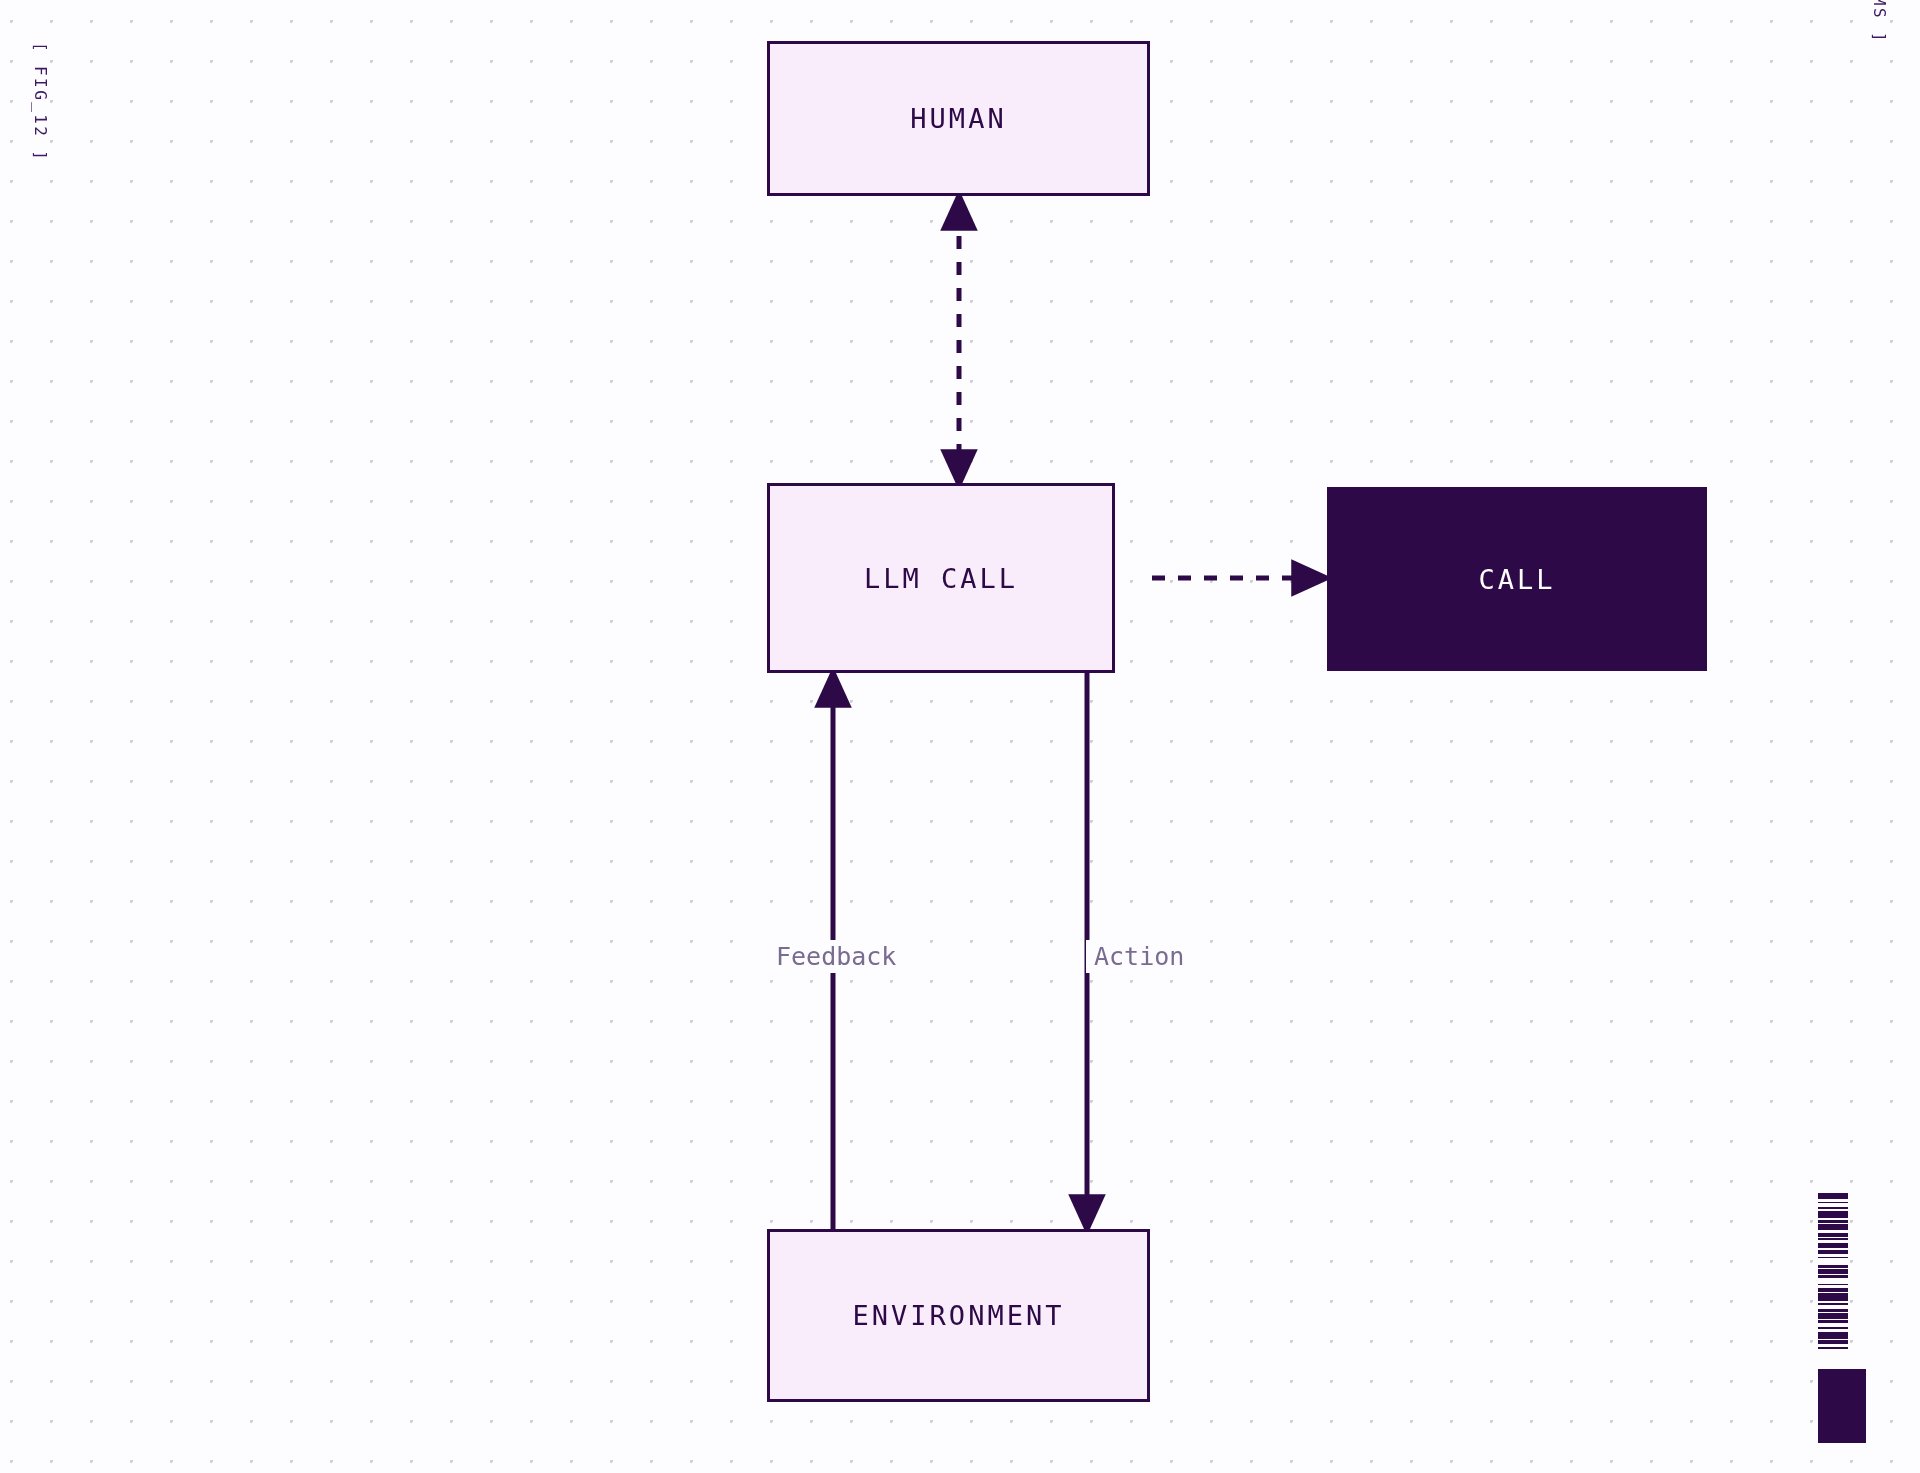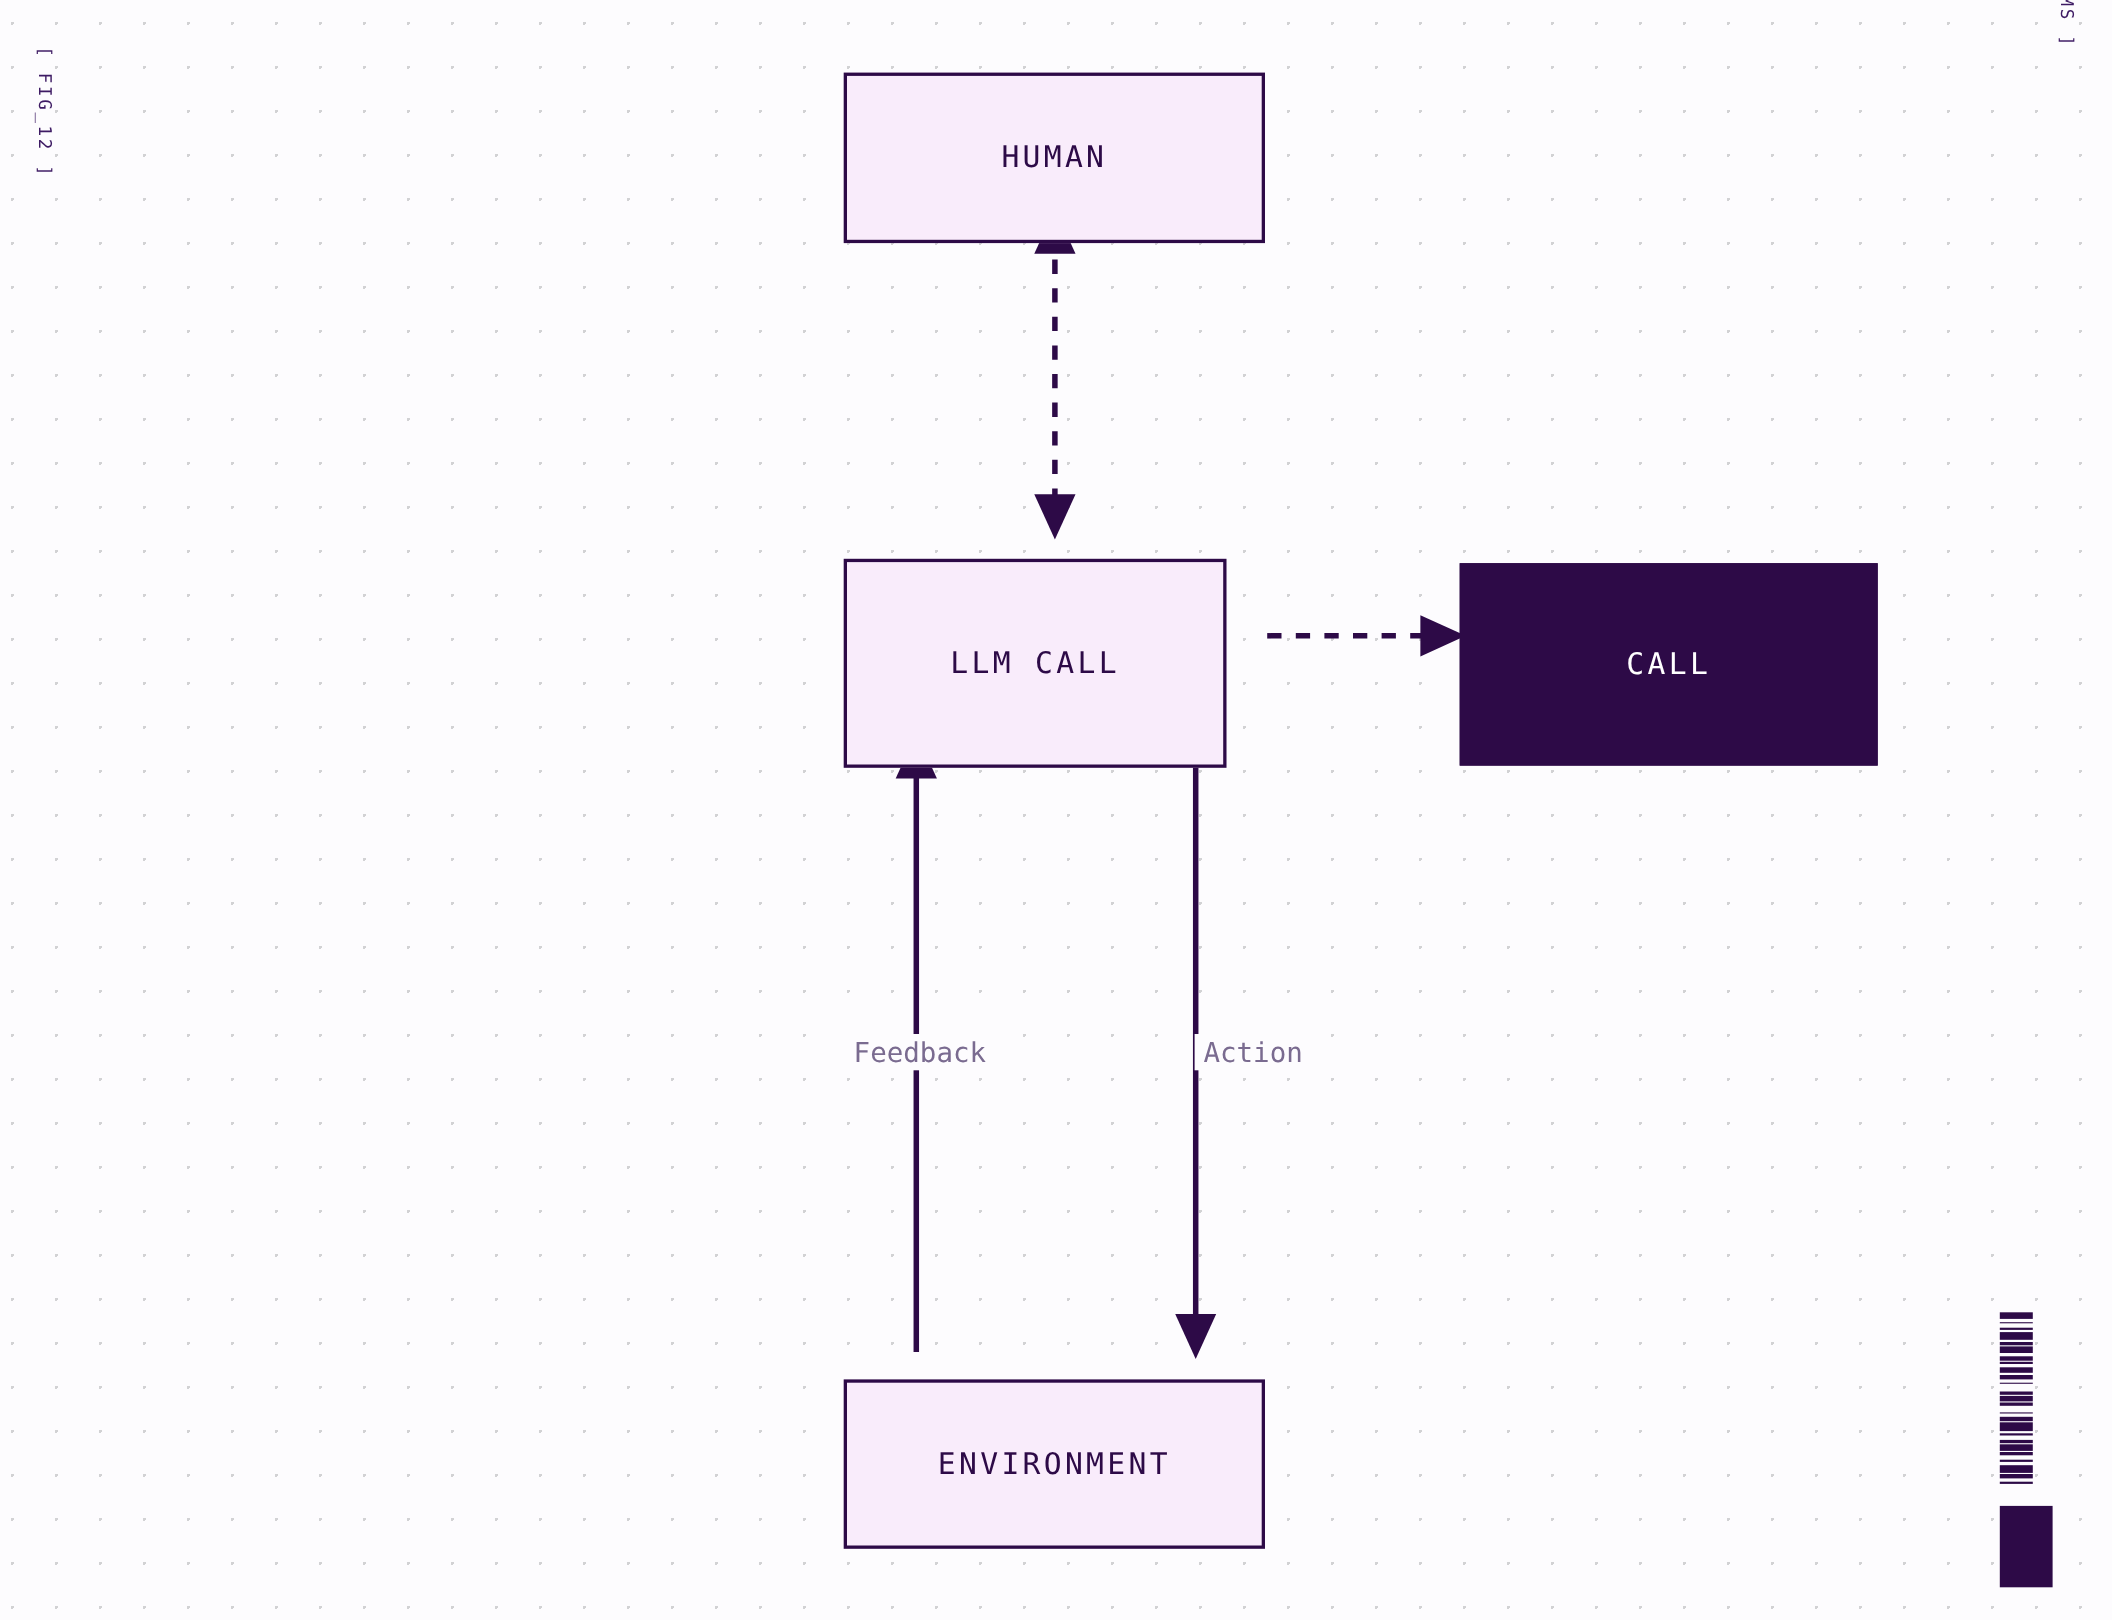--- a/index.html
+++ b/index.html
@@ -51,21 +51,20 @@
     position: absolute;
     box-sizing: border-box;
     display: flex;
     align-items: center;
     justify-content: center;
     border: 3px solid #2d0a47;
     font-family: "DejaVu Sans Mono", "Liberation Mono", monospace;
     font-size: 27px;
     letter-spacing: 3px;
     z-index: 5;
-    margin-top: 25px;
   }
   .node.light {
     background: #f9ecfb;
     color: #2d0a47;
   }
   .node.dark {
     background: #2d0a47;
     border-color: #2d0a47;
     color: #ffffff;
   }
@@ -169,21 +168,21 @@
   </div>
 
   <div class="node light" style="left:767px; top:483px; width:348px; height:190px;">
     <span>LLM CALL</span>
   </div>
 
   <div class="node dark" style="left:1327px; top:487px; width:380px; height:184px;">
     <span>CALL</span>
   </div>
 
-  <div class="node light" style="left:767px; top:1229px; width:383px; height:154px;">
+  <div class="node light" style="left:767px; top:1229px; width:383px; height:173px;">
     <span>ENVIRONMENT</span>
   </div>
 
   <div class="edge-label" style="left:768px; top:940px;">Feedback</div>
 
   <div class="edge-label" style="left:1086px; top:940px;text-align:right;">Action</div>
 
   <div id="brand">
     <div id="barcode">
         <span style="height: 3.509%;"></span>

